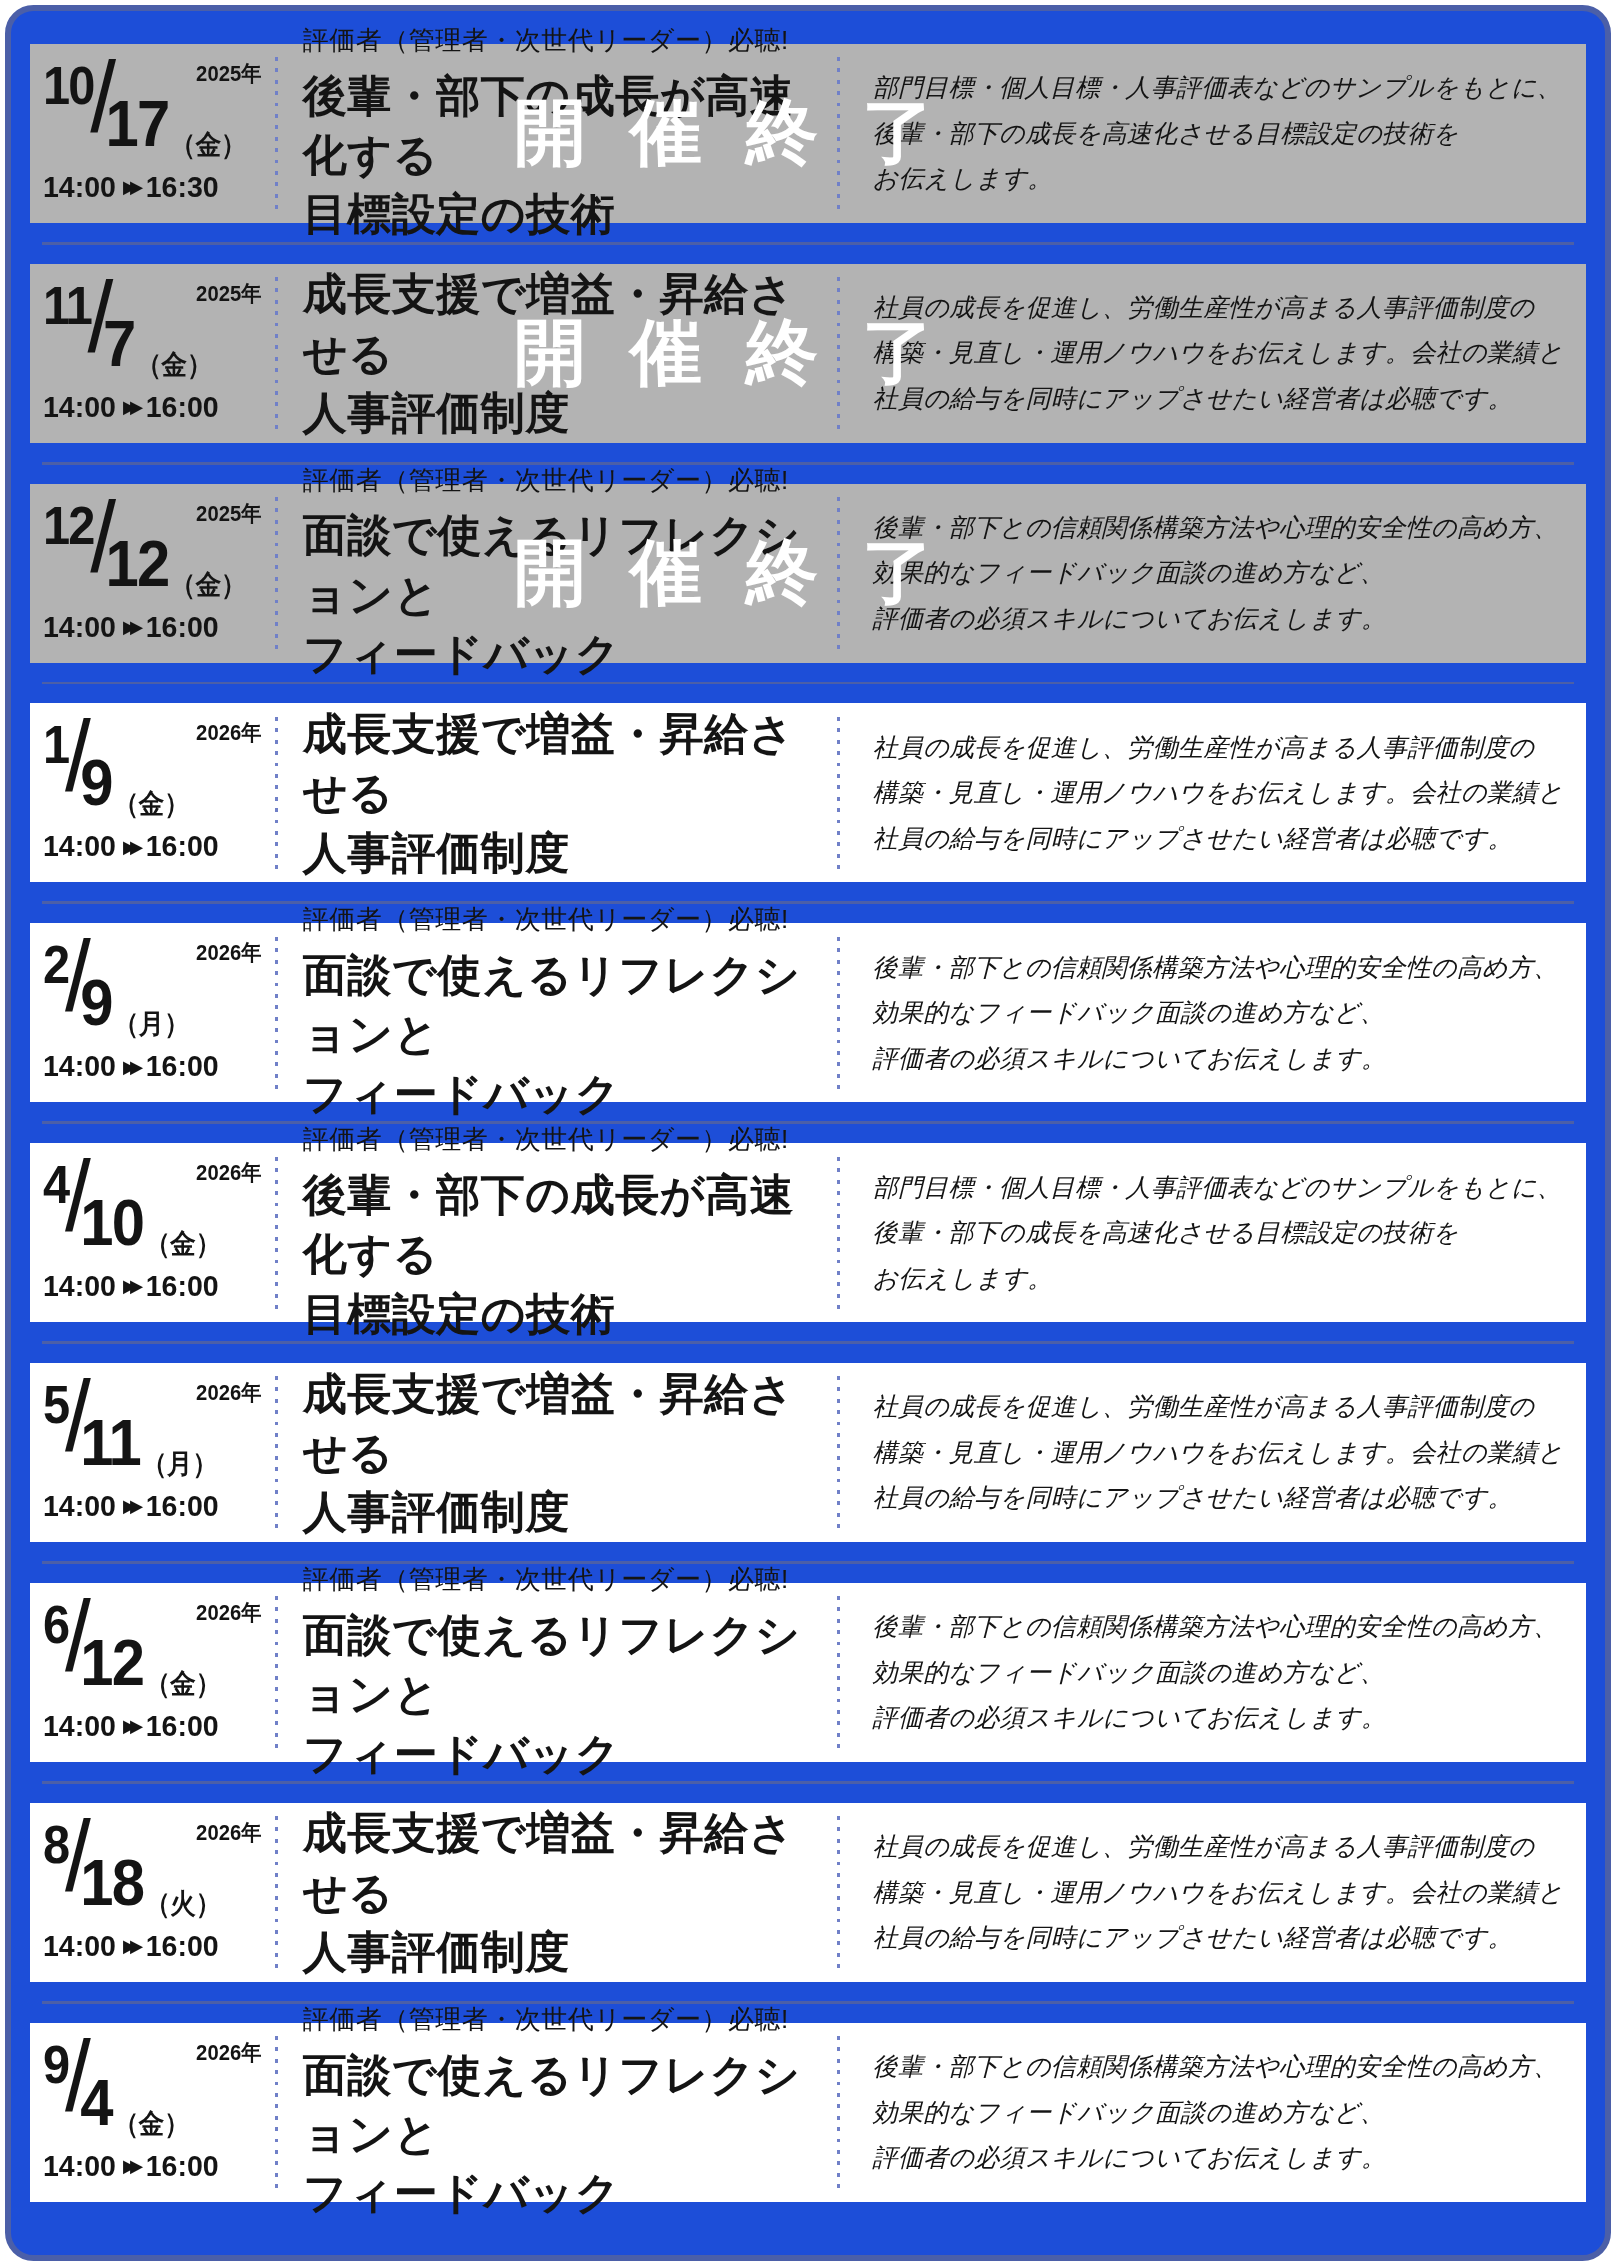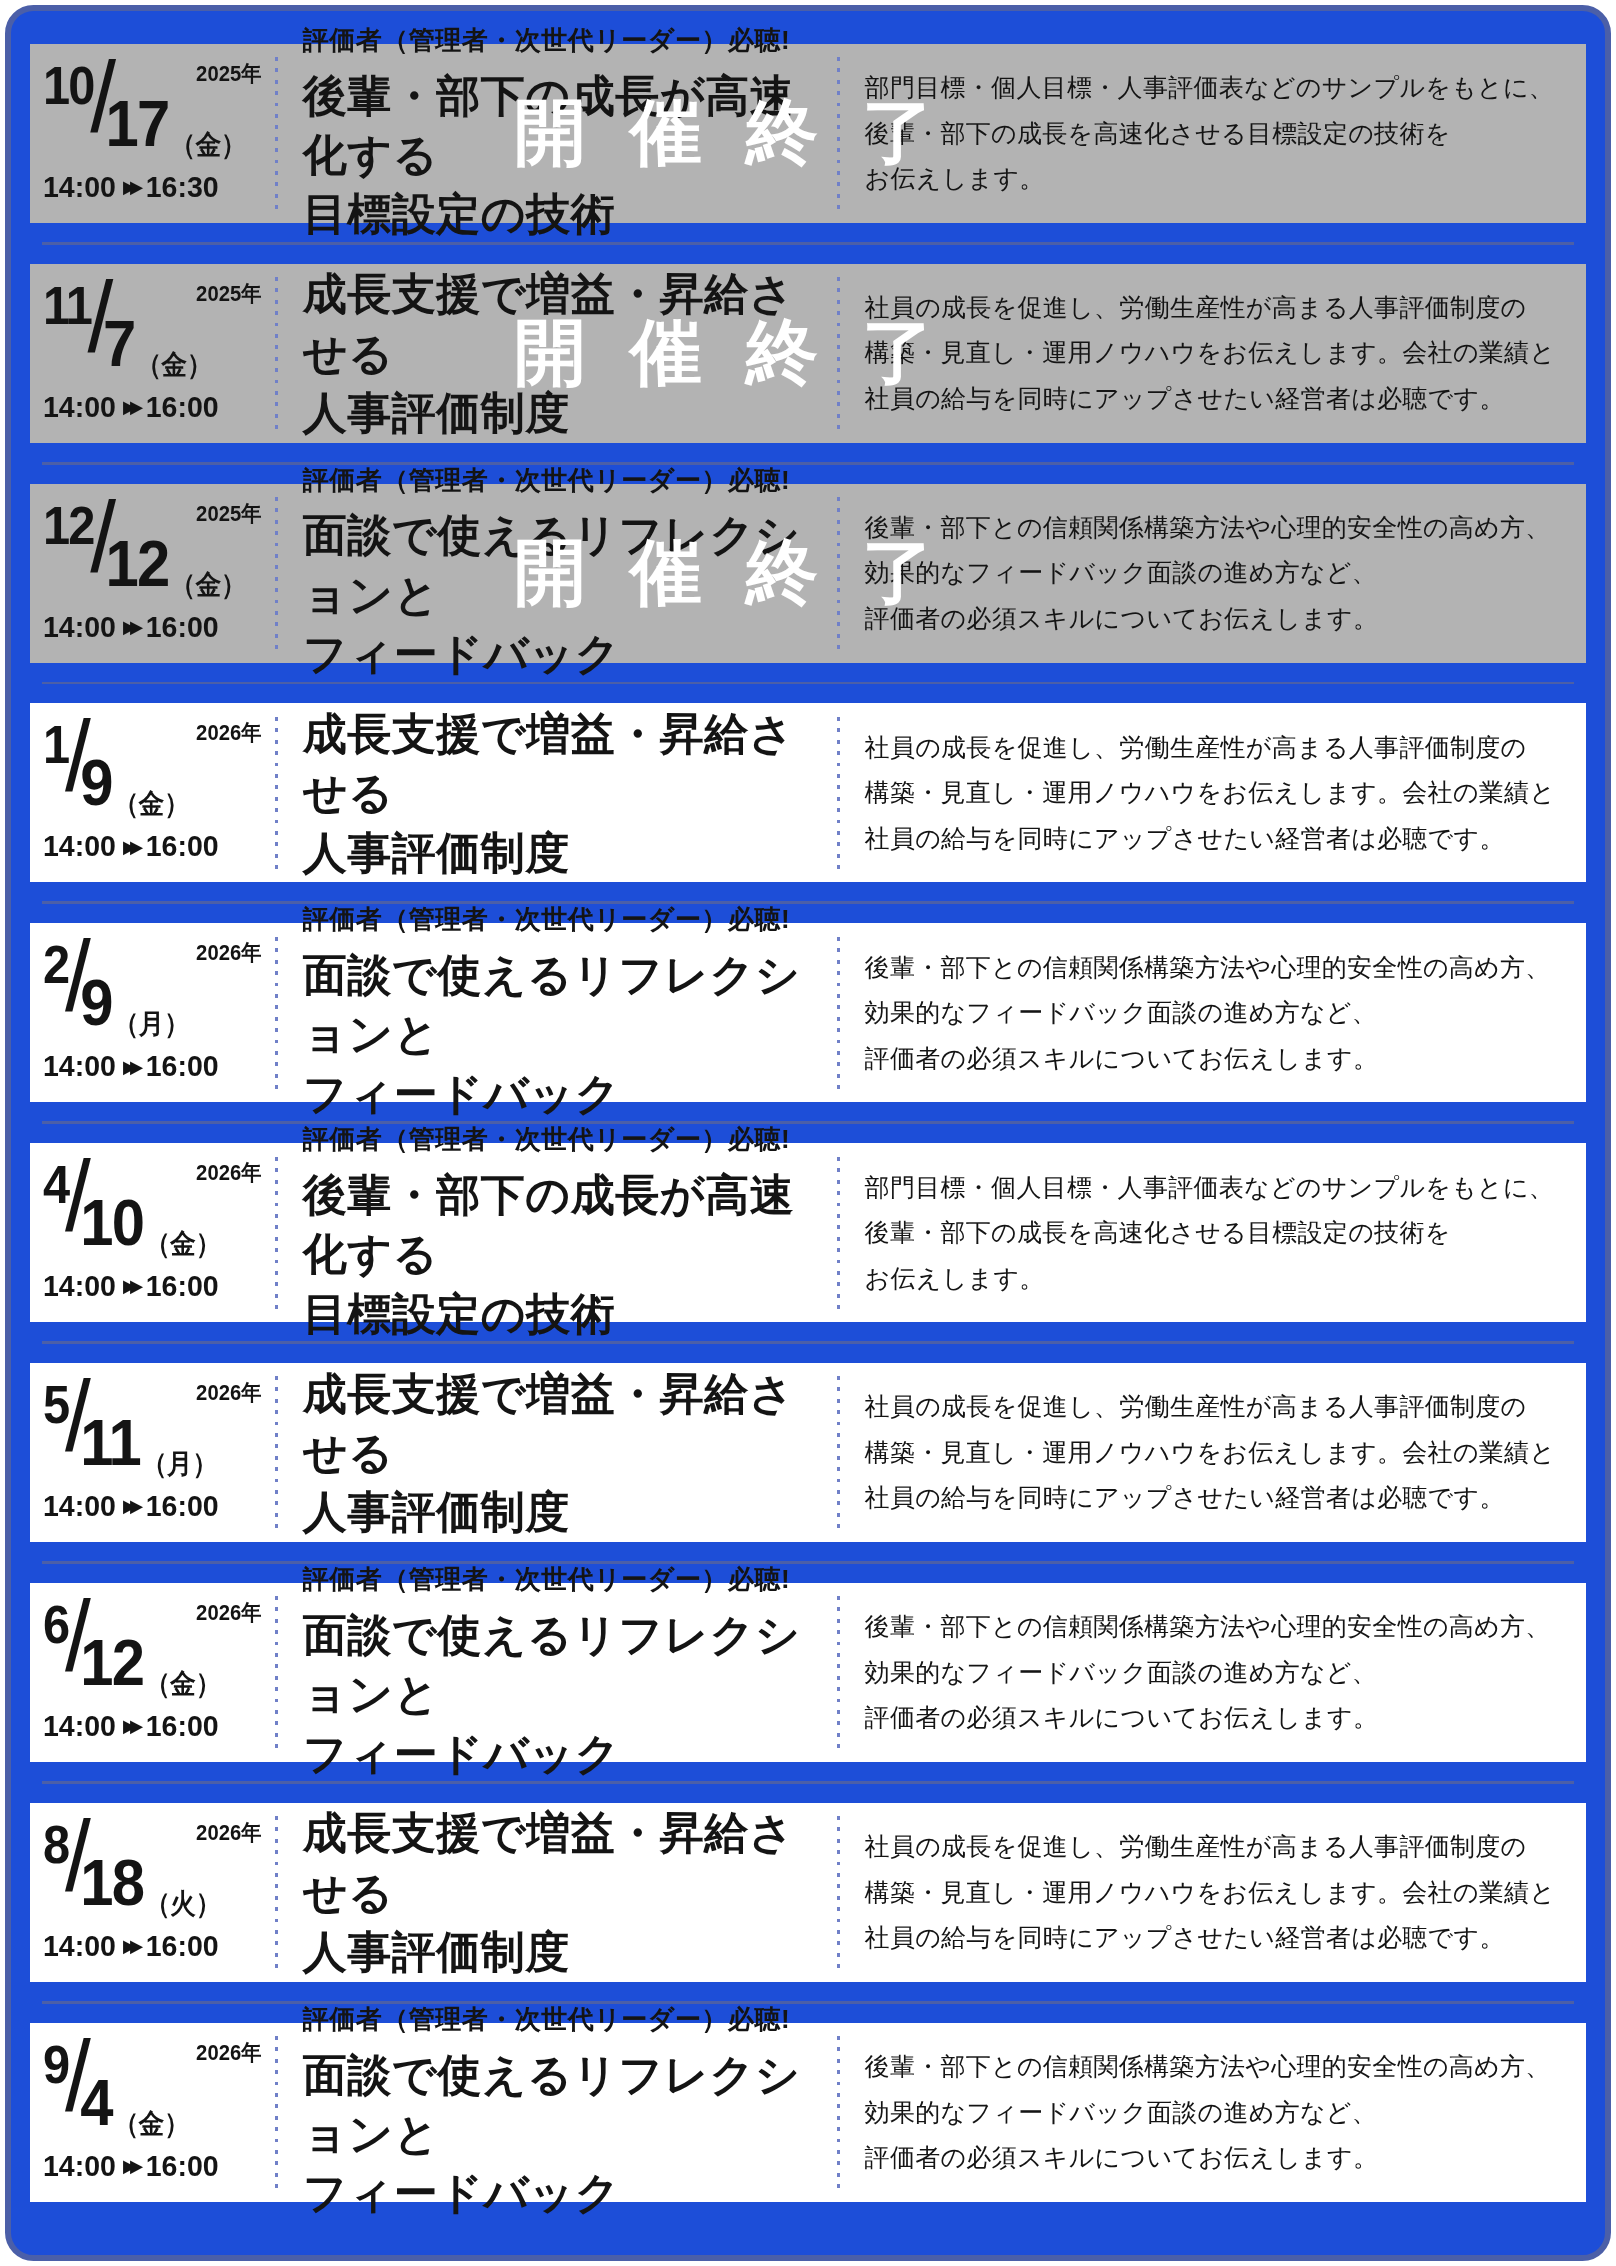--- a/index.html
+++ b/index.html
@@ -22,26 +22,26 @@
   .year{position:absolute;top:0;right:-5.7px;font-size:22px;}
   .time{font-weight:bold;font-size:30px;white-space:nowrap;
     transform:scaleX(0.95);transform-origin:left center;}
   .arrow{font-size:18px;letter-spacing:-6.7px;margin:0 9.5px 0 7.6px;vertical-align:3.8px;display:inline-block;}
   
   .vsep{flex:0 0 2.9px;margin:13.3px 0;
     background:repeating-linear-gradient(to bottom,#7080c8 0 3.8px,transparent 3.8px 11.4px);}
   
   .title-col{flex:0 0 559px;box-sizing:border-box;padding:7.6px 0 7.6px 25px;
     display:flex;flex-direction:column;justify-content:center;}
-  .subtitle{font-size:26px;font-weight:700;margin-bottom:7.6px;letter-spacing:0.5px;}
+  .subtitle{font-size:26px;font-weight:400;margin-bottom:7.6px;letter-spacing:0.5px;}
   .title{font-size:44px;font-weight:bold;line-height:1.35;letter-spacing:0.5px;}
   
   .desc-col{flex:1;box-sizing:border-box;padding:7.6px 9.5px 7.6px 25px;
     display:flex;align-items:center;}
-  .desc{margin:0;font-size:25px;line-height:1.82;letter-spacing:0.3px;}
+  .desc{margin:8px;font-size:25px;line-height:1.82;letter-spacing:0.3px;font-style:italic;}
   
   .overlay{position:absolute;top:0;bottom:0;left:0;right:0;
     display:flex;align-items:center;justify-content:center;
     font-size:72px;font-weight:bold;color:#ffffff;letter-spacing:44px;
     padding-right:124px;pointer-events:none;white-space:nowrap;text-align:center;}
 </style>
 </head>
 <body>
 
 <div class="frame">

